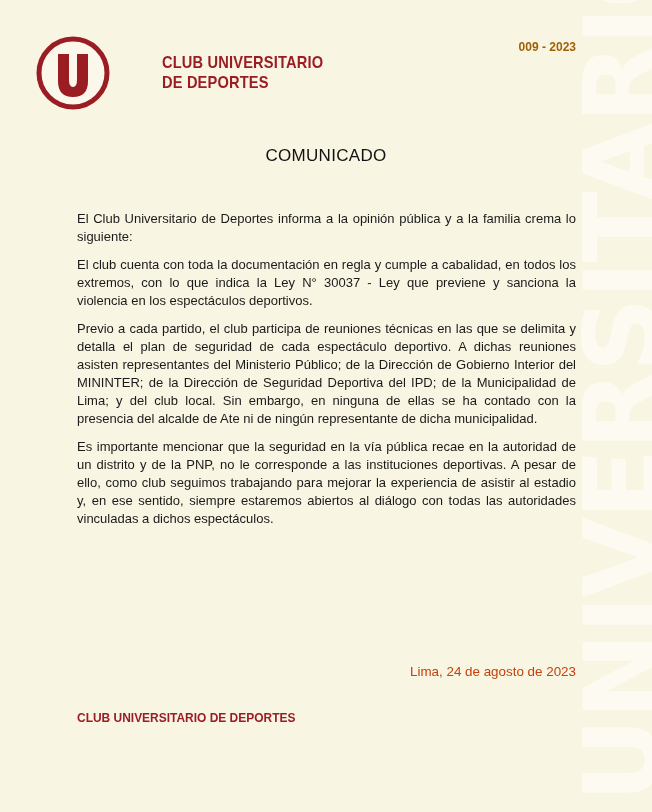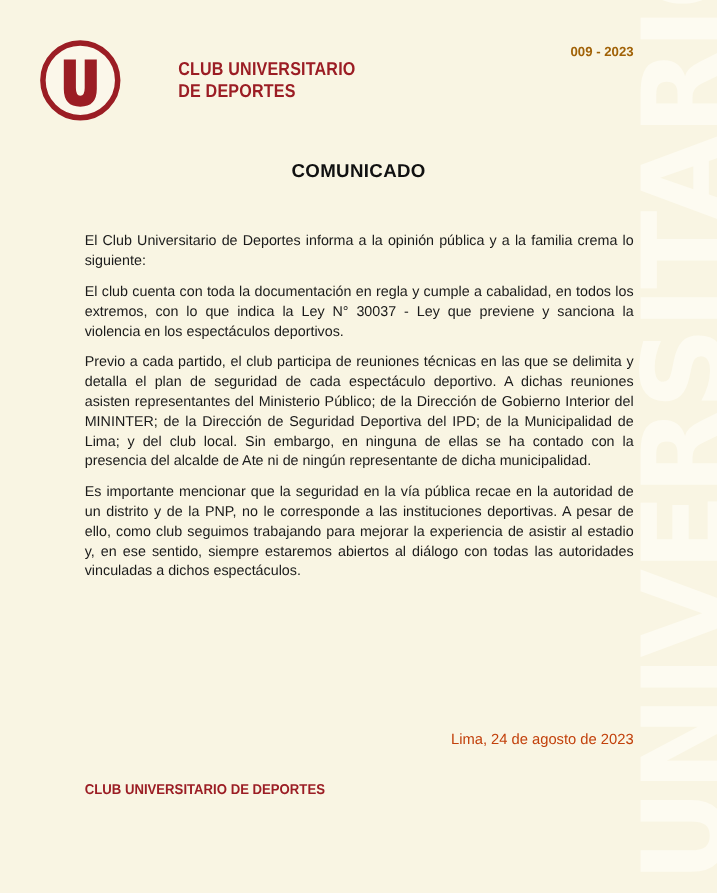--- a/index.html
+++ b/index.html
@@ -41,21 +41,21 @@
       transform-origin: 0 50%;
       letter-spacing: 0.2px;
     }
     .doc-number {
       position: absolute; right: 76px; top: 40px;
       font-weight: bold; color: #a16207; font-size: 12px;
       z-index: 1;
     }
     .title {
       position: absolute; left: 0; width: 652px; top: 146px;
-      text-align: center; font-weight: bold; font-size: 17px;
+      text-align: center; font-weight: normal; font-size: 17px;
       color: #111; letter-spacing: 0.3px; z-index: 1;
     }
     .body-text {
       position: absolute; left: 77px; width: 499px; top: 190px;
       font-size: 13px; line-height: 18px; color: #1a1a1a;
       text-align: justify; z-index: 1; margin-top: 20px;
     }
     .body-text p { margin: 0 0 10px 0; }
     .date-line {
       position: absolute; right: 76px; top: 664px;

